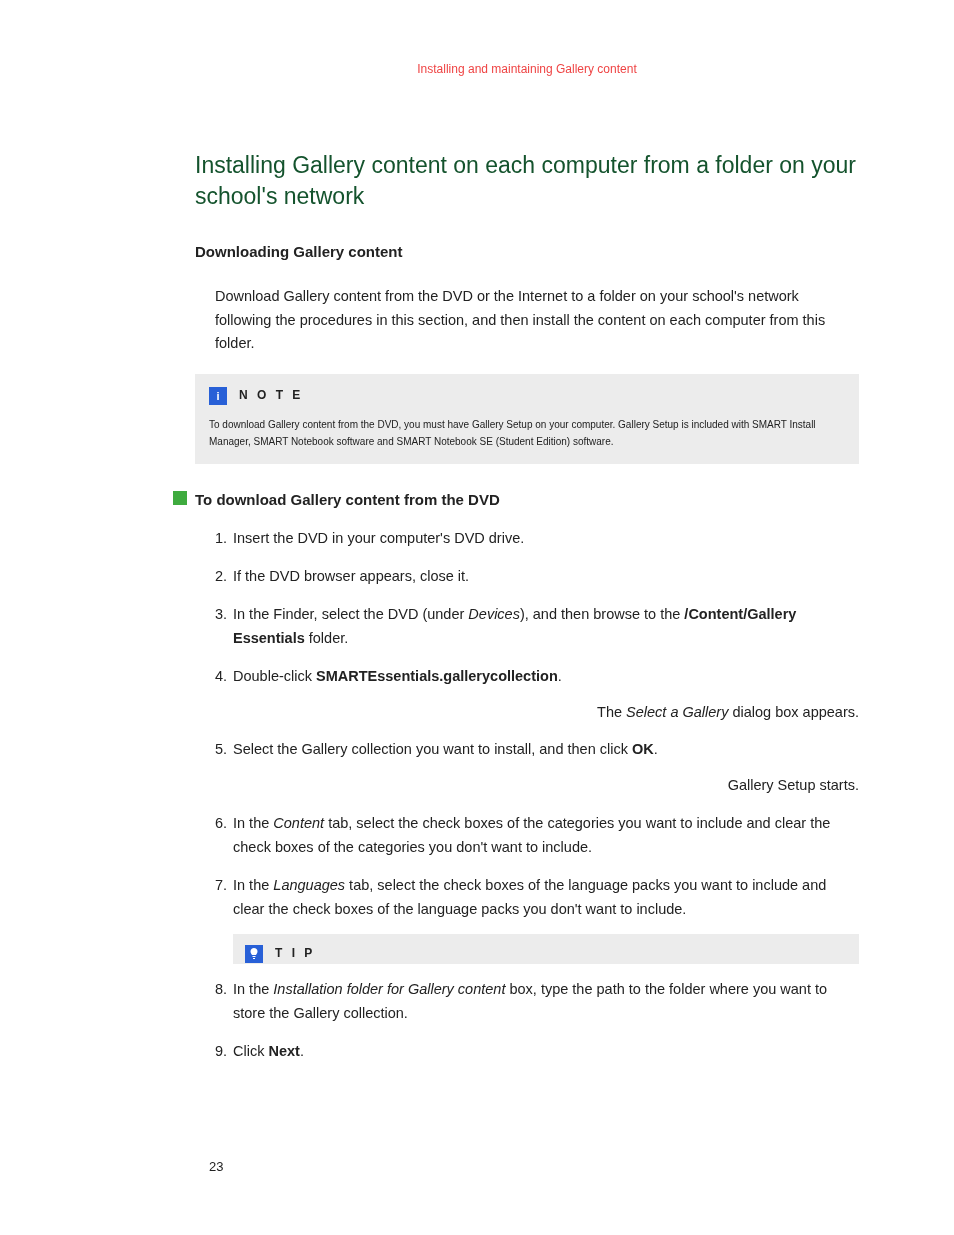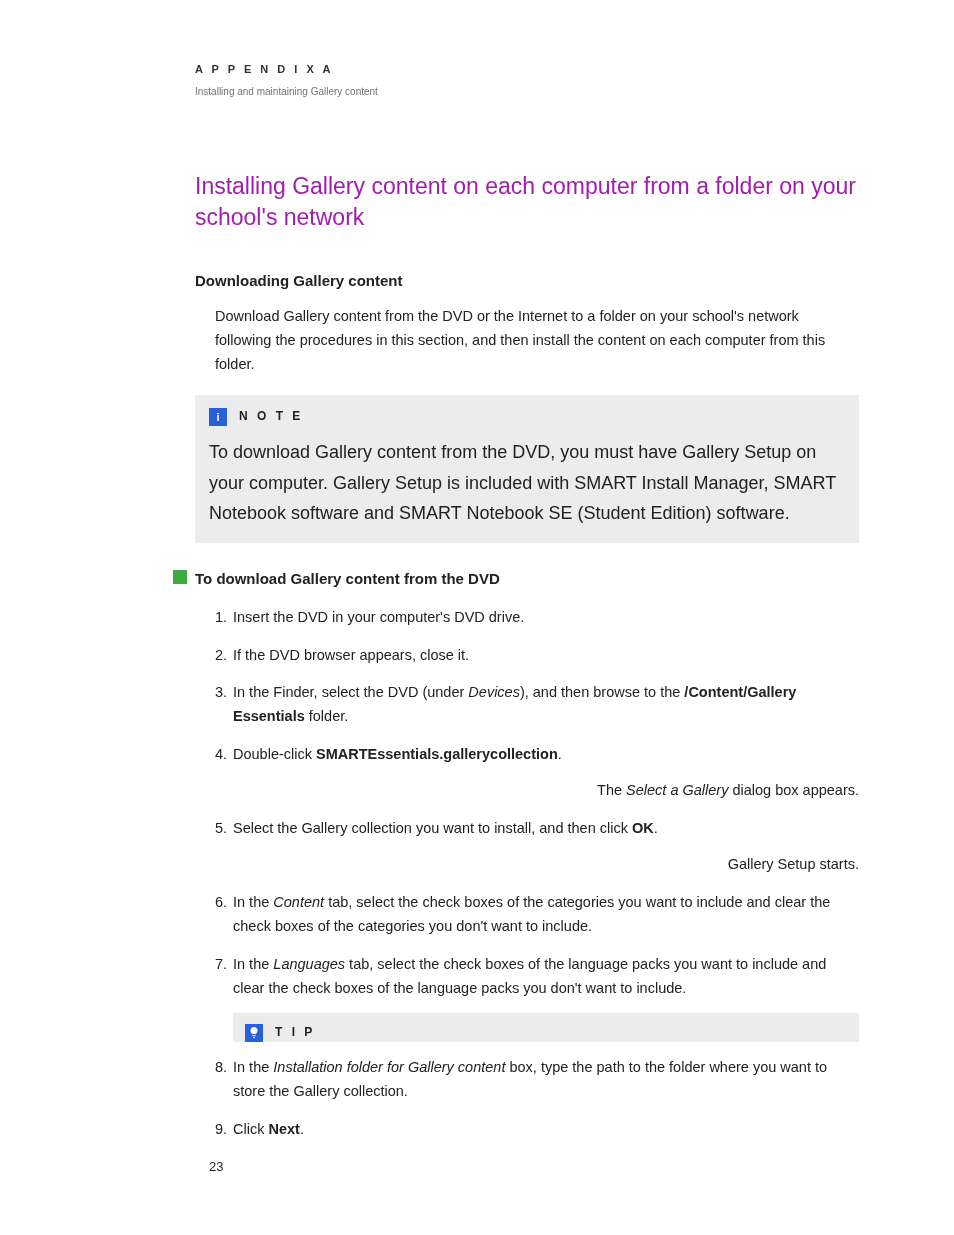--- a/index.html
+++ b/index.html
@@ -16,34 +16,35 @@
     }
     .header-block { margin-bottom: 70px; }
     .appendix-label {
       font-size: 11px;
       font-weight: bold;
       letter-spacing: 3px;
       color: #333;
       margin-bottom: 6px;
     }
     .sub-label {
-      font-size: 10px;
-      color: #737373;
+      font-size: 12px;
+      color: #ef4444;
+      text-align: center;
     }
     .main-title {
       font-size: 23px;
       font-weight: 400;
-      color: #a21caf;
+      color: #14532d;
       line-height: 1.35;
-      margin-bottom: 36px;
+      margin-bottom: 28px;
     }
     .subsection-title {
       font-weight: bold;
       font-size: 15px;
-      margin-bottom: 12px;
+      margin-bottom: 20px;
     }
     .para { margin-bottom: 18px; margin-left: 20px; }
     .callout {
       background: #ececec;
       padding: 12px 14px 14px 14px;
       margin-bottom: 24px;
     }
     .callout-head {
       display: flex;
       align-items: center;
@@ -59,21 +60,21 @@
       align-items: center;
       justify-content: center;
       font-size: 11px;
       font-weight: bold;
     }
     .callout-label {
       font-size: 12px;
       font-weight: bold;
       letter-spacing: 3px;
     }
-    .callout-body { font-size: 18px; line-height: 1.7; }
+    .callout-body { font-size: 10px; line-height: 1.7; }
     .proc-head {
       position: relative;
       font-weight: bold;
       font-size: 15px;
       margin-bottom: 14px;
     }
     .proc-head::before {
       content: "";
       position: absolute;
       left: -22px;
@@ -109,21 +110,20 @@
       left: 209px;
       font-size: 13px;
     }
     b { font-weight: bold; }
     i { font-style: italic; }
   </style>
 </head>
 <body>
 
 <div class="header-block">
-  <div class="appendix-label">A P P E N D I X   A</div>
   <div class="sub-label">Installing and maintaining Gallery content</div>
 </div>
 
 <div class="main-title">Installing Gallery content on each computer from a folder on your school's network</div>
 
 <div class="subsection-title">Downloading Gallery content</div>
 <div class="para">Download Gallery content from the DVD or the Internet to a folder on your school's network following the procedures in this section, and then install the content on each computer from this folder.</div>
 
 <div class="callout">
   <div class="callout-head">

